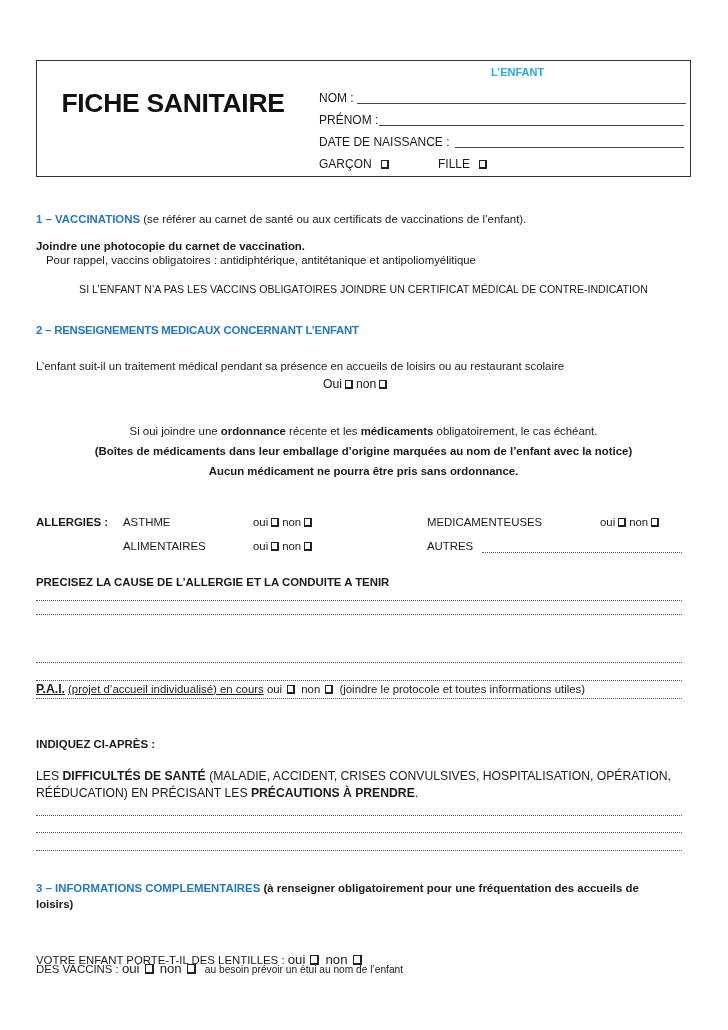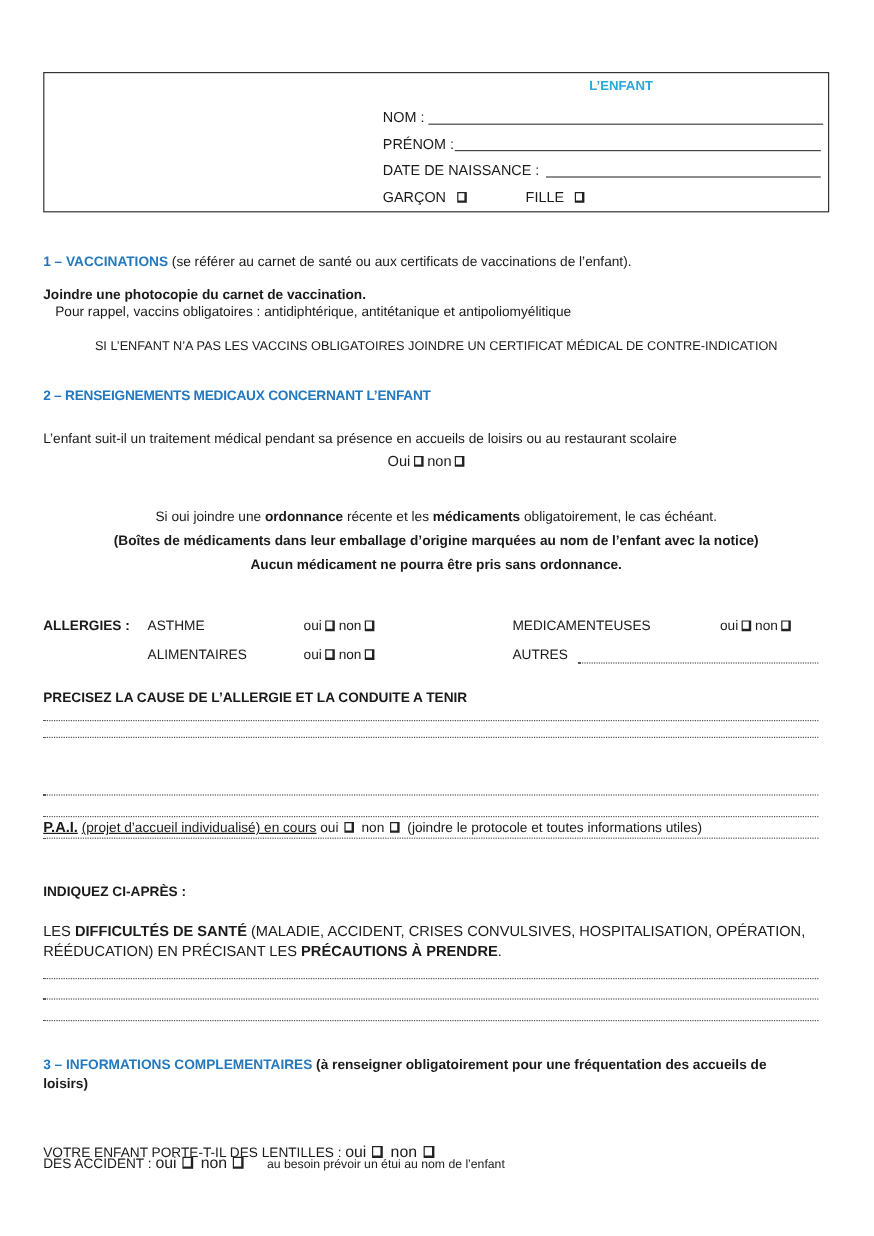--- a/index.html
+++ b/index.html
@@ -44,20 +44,21 @@
   }
   .u { text-decoration: underline; }
   .f12 { font-size: 12.2px; }
   .f13 { font-size: 13.2px; }
 </style>
 </head>
 <body>
 
 <div class="head-box">
   <div class="title">
+    <div>FICHE SANITAIRE</div>
   </div>
 </div>
 
 <div class="abs cyan" style="left:472px; top:66px; font-size:11px;">L’ENFANT</div>
 
 <div class="abs field-label" style="left:319px; top:91px;">NOM :</div>
 <div class="field-line" style="left:357px; top:103px; width:329px;"></div>
 
 <div class="abs field-label" style="left:319px; top:113px;">PRÉNOM :</div>
 <div class="field-line" style="left:379px; top:125px; width:305px;"></div>
@@ -146,17 +147,17 @@
 </div>
 <div class="abs bold" style="left:36px; top:898px;">loisirs)</div>
 
 <div class="abs" style="left:36px; top:928px;margin-top:24px;">
   <span>VOTRE ENFANT PORTE-T-IL DES LENTILLES :</span>
   <span class="f13">oui</span><span class="cb big" style="margin-left:5px;"></span>
   <span class="f13">non</span><span class="cb big" style="margin-left:5px;"></span>
 </div>
 
 <div class="abs" style="left:36px; top:961px;">
-  <span>DES ACCIDENT :</span>
+  <span>DES VACCINS :</span>
   <span class="f13">oui</span><span class="cb big" style="margin-left:5px;"></span>
   <span class="f13">non</span><span class="cb big" style="margin-left:5px;"></span>
-  <span style="font-size:10.2px; margin-left:13px;">au besoin prévoir un étui au nom de l’enfant</span>
+  <span style="font-size:10.2px; margin-left:3px;">au besoin prévoir un étui au nom de l’enfant</span>
 </div>
 
 </body></html>

